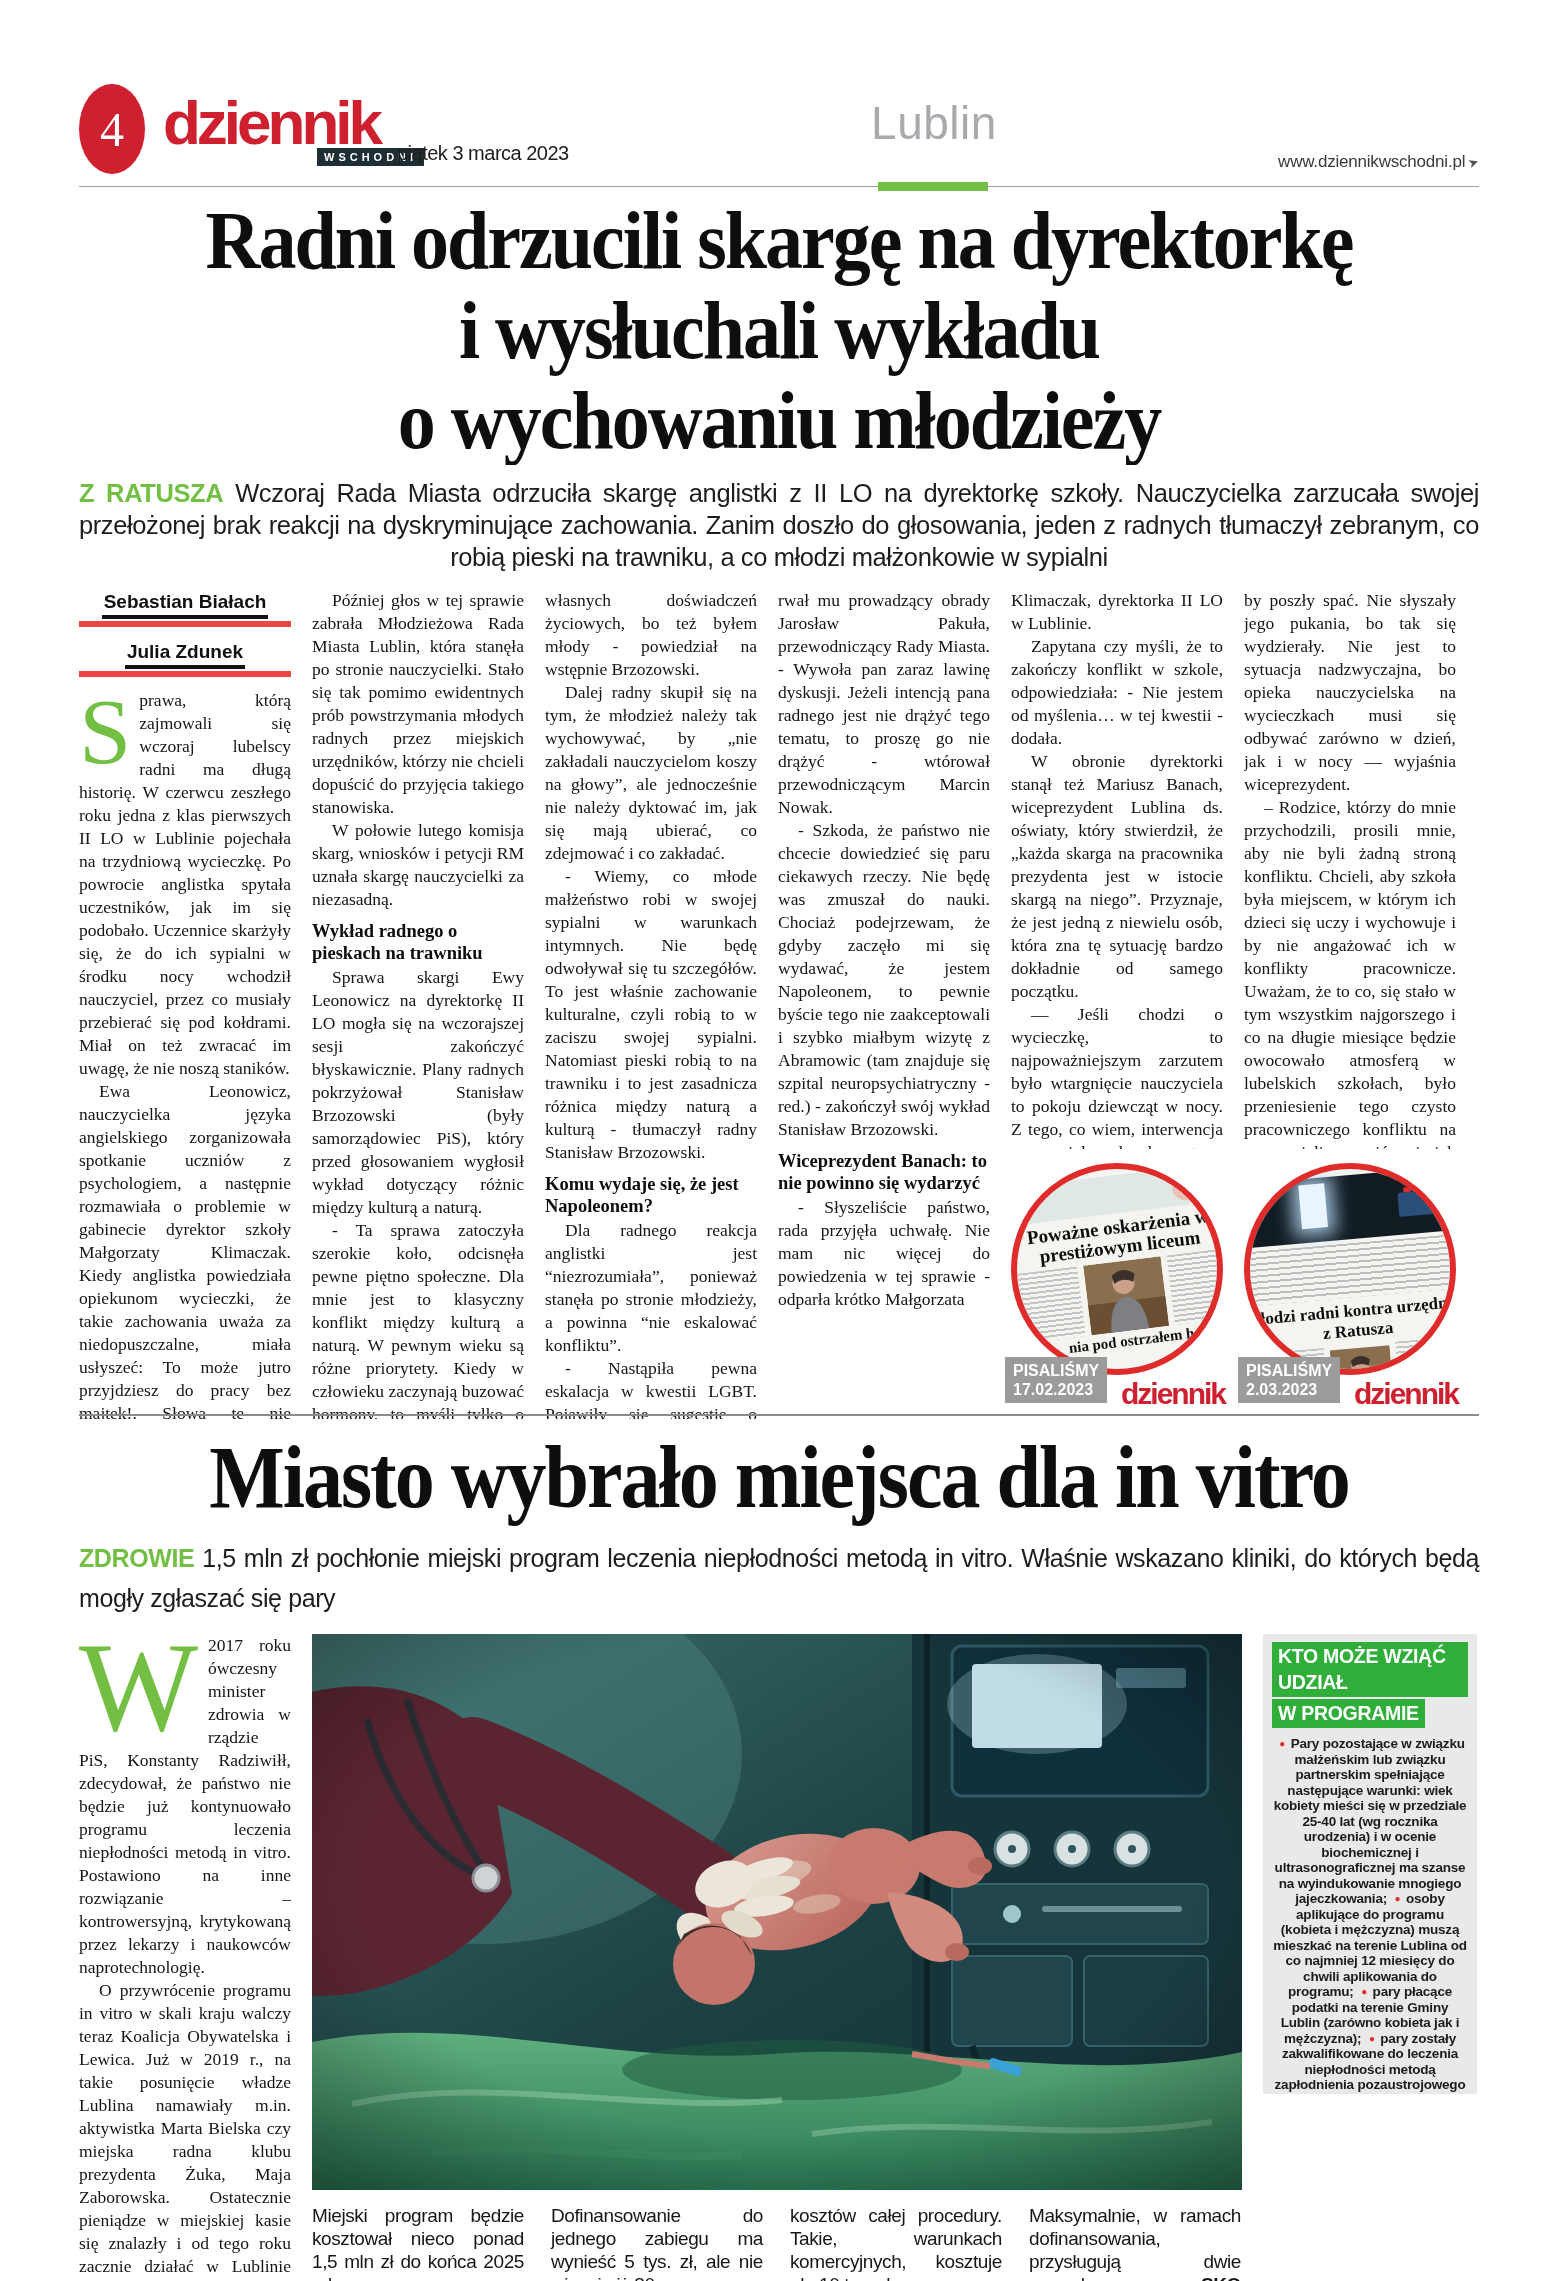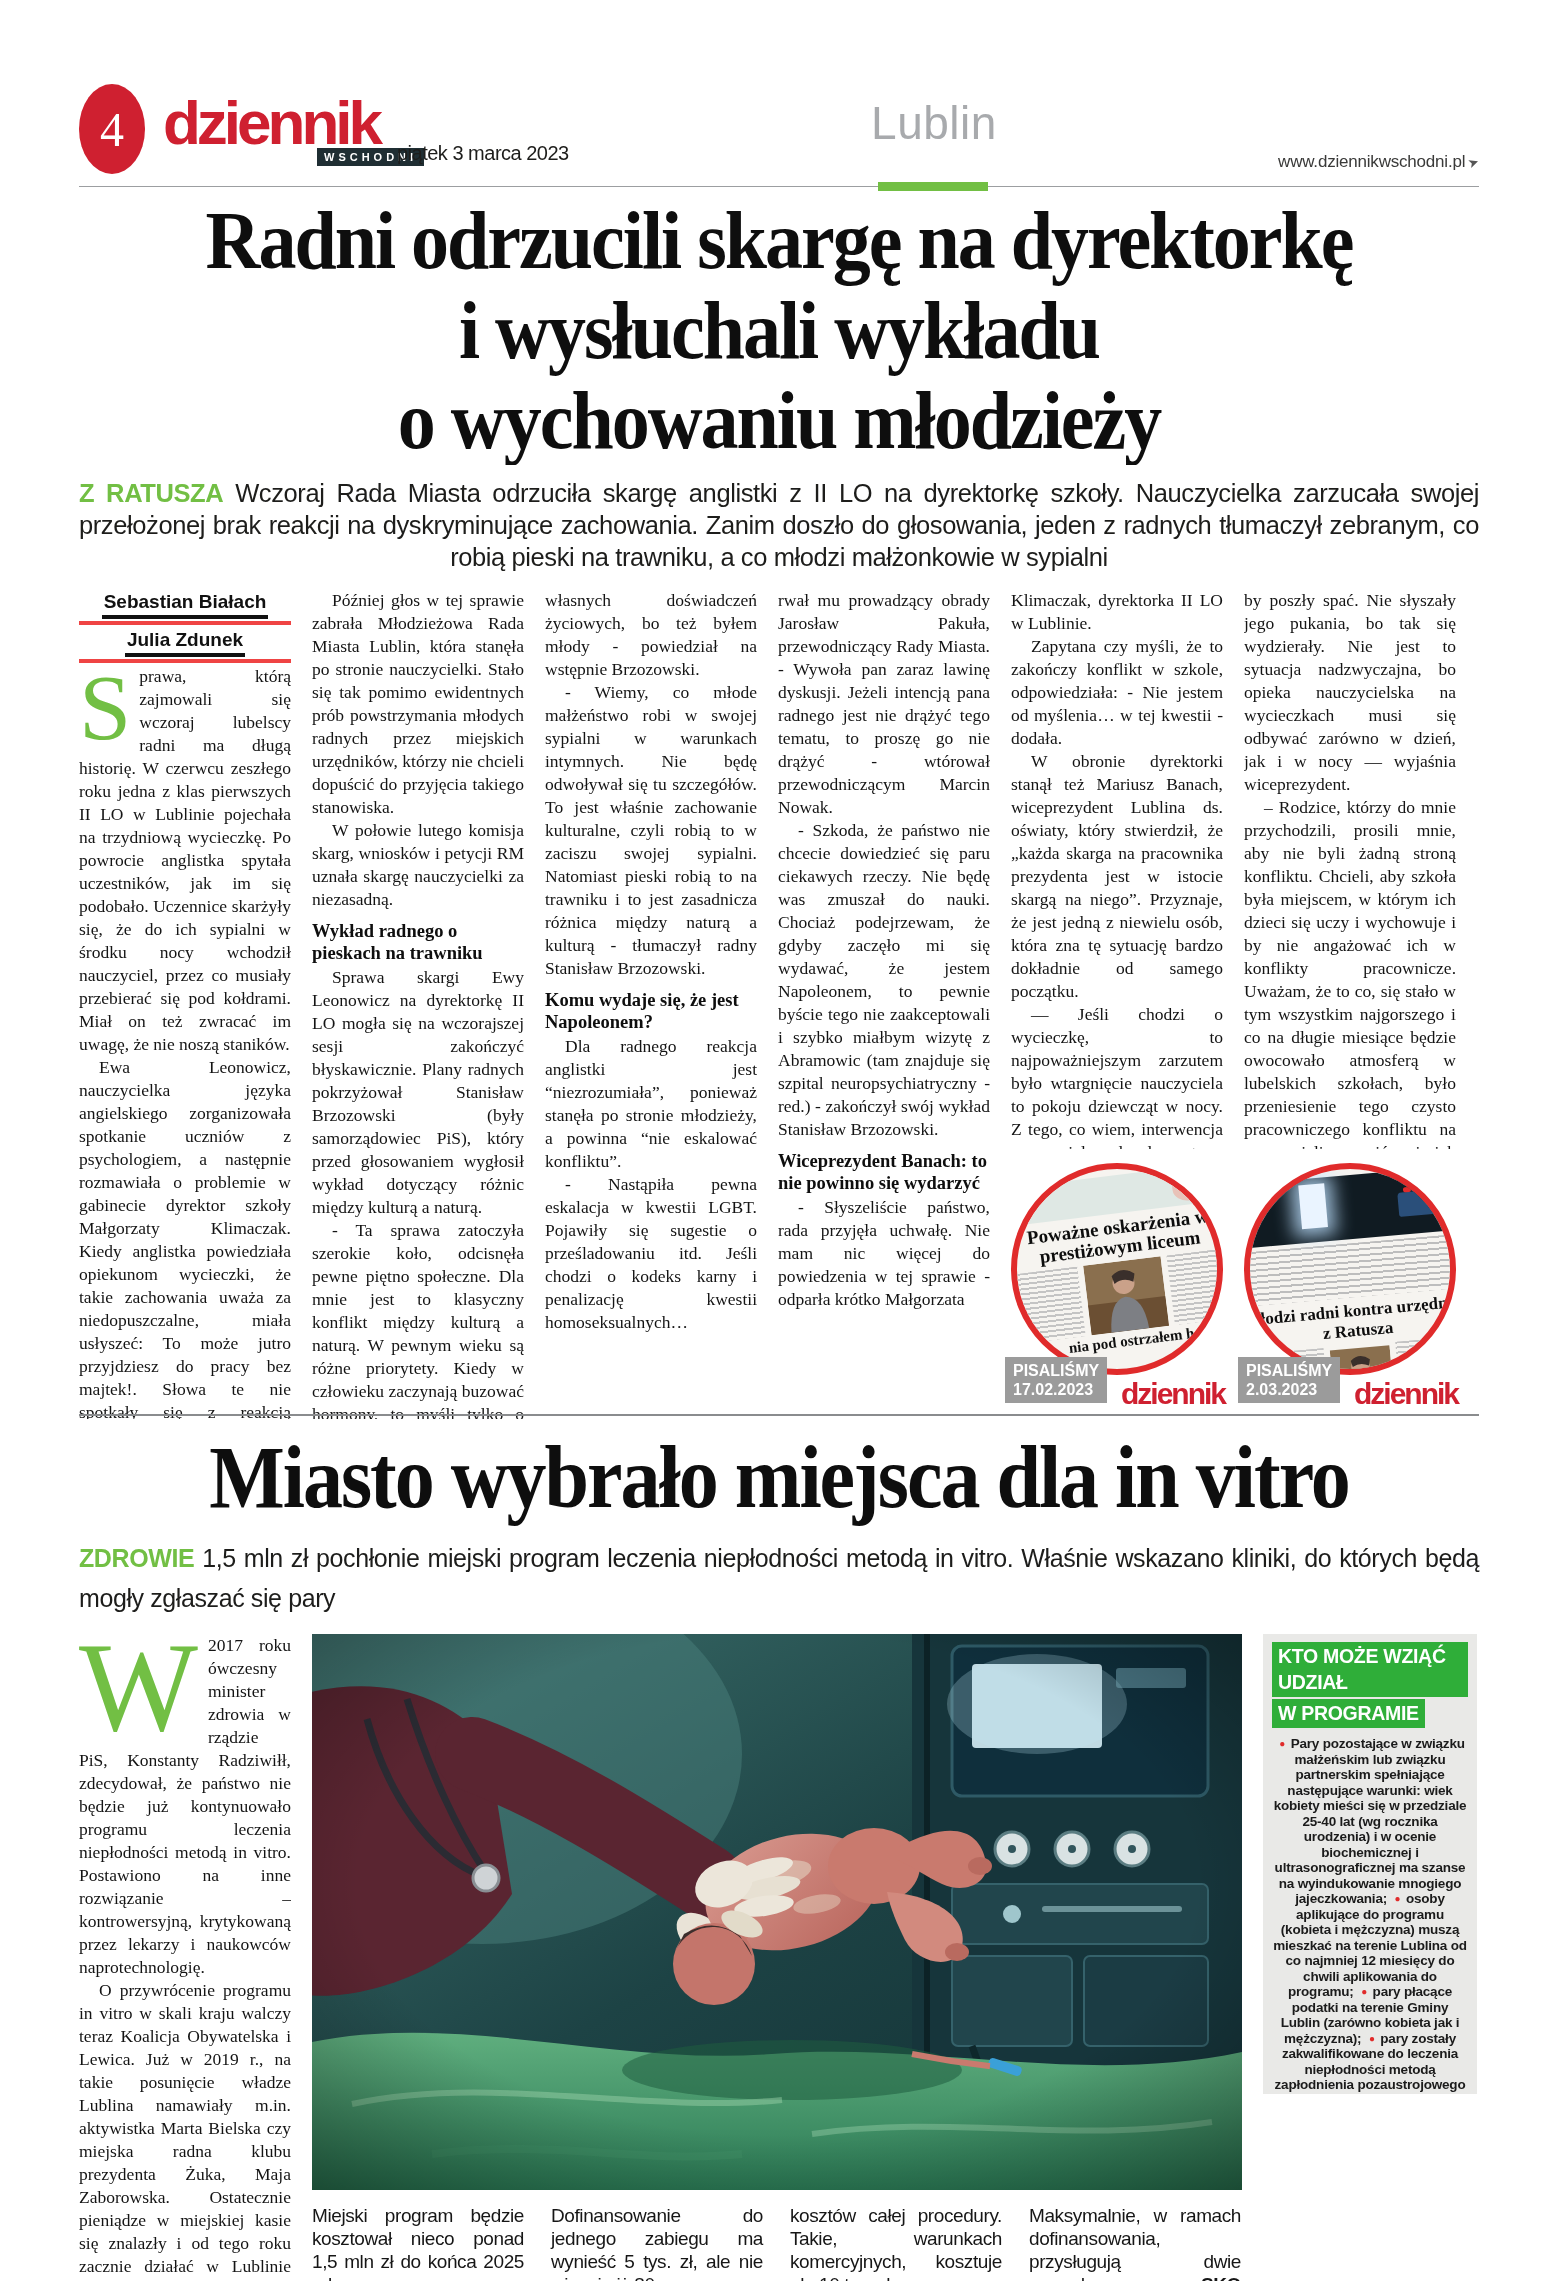--- a/index.html
+++ b/index.html
@@ -39,21 +39,21 @@
   .colpair{width:445px;flex:0 0 445px;display:flex;flex-direction:column;}
   .pair-row{display:flex;gap:21px;height:560px;overflow:hidden;}
   .pair-row .ncol{height:560px;}
 
   
   .body-p{margin:0;font-size:17.5px;line-height:23px;text-align:justify;text-indent:20px;
           color:#141414;}
   .body-p.ni{text-indent:0;}
   .subhead{margin:9px 0 2px;font-size:18.5px;line-height:22px;font-weight:bold;color:#0e0e0e;
            font-family:"Liberation Serif",serif;}
-  .byline{ text-align:center;border-bottom:4px solid #ef4444;padding:0 0 2px;margin-bottom:2px;}
+  .byline{ text-align:center;border-bottom:6px solid #ef4444;padding:0 0 2px;margin-bottom:12px;}
   .byline-name{display:inline-block;font-family:"Liberation Sans",sans-serif;font-weight:bold;
            font-size:19px;line-height:25px;border-bottom:4px solid #111;padding:0 2px 1px;}
   .dropcap{float:left;color:#72bf44;font-size:94px;line-height:76px;padding:4px 8px 0 0;
            font-family:"Liberation Serif",serif;}
   .dropcap.big{font-size:126px;line-height:100px;padding-right:10px;}
 
   
   .clips{display:flex;gap:21px;margin-top:14px;}
   .clip{position:relative;width:212px;height:256px;margin:0;flex:0 0 212px;}
   .clip-circle{position:absolute;top:0;left:0;width:200px;height:200px;border-radius:50%;
@@ -146,20 +146,21 @@
         </div>
       <div class="ncol">
           <p class="body-p">Później głos w tej sprawie zabrała Młodzieżowa Rada Miasta Lublin, która stanęła po stronie nauczycielki. Stało się tak pomimo ewidentnych prób powstrzymania młodych radnych przez miejskich urzędników, którzy nie chcieli dopuścić do przyjęcia takiego stanowiska.</p>
           <p class="body-p">W połowie lutego komisja skarg, wniosków i petycji RM uznała skargę nauczycielki za niezasadną.</p>
           <h3 class="subhead">Wykład radnego o pieskach na trawniku</h3>
           <p class="body-p">Sprawa skargi Ewy Leonowicz na dyrektorkę II LO mogła się na wczorajszej sesji zakończyć błyskawicznie. Plany radnych pokrzyżował Stanisław Brzozowski (były samorządowiec PiS), który przed głosowaniem wygłosił wykład dotyczący różnic między kulturą a naturą.</p>
           <p class="body-p">- Ta sprawa zatoczyła szerokie koło, odcisnęła pewne piętno społeczne. Dla mnie jest to klasyczny konflikt między kulturą a naturą. W pewnym wieku są różne priorytety. Kiedy w człowieku zaczynają buzować hormony, to myśli tylko o jednym. O czym dokładnie, to nie będę mówił. Stwierdzam to na podstawie</p>
         </div>
       <div class="ncol">
           <p class="body-p ni">własnych doświadczeń życiowych, bo też byłem młody - powiedział na wstępnie Brzozowski.</p>
+          <p class="body-p">Dalej radny skupił się na tym, że młodzież należy tak wychowywać, by „nie zakładali nauczycielom koszy na głowy”, ale jednocześnie nie należy dyktować im, jak się mają ubierać, co zdejmować i co zakładać.</p>
           <p class="body-p">- Wiemy, co młode małżeństwo robi w swojej sypialni w warunkach intymnych. Nie będę odwoływał się tu szczegółów. To jest właśnie zachowanie kulturalne, czyli robią to w zaciszu swojej sypialni. Natomiast pieski robią to na trawniku i to jest zasadnicza różnica między naturą a kulturą - tłumaczył radny Stanisław Brzozowski.</p>
           <h3 class="subhead">Komu wydaje się, że jest Napoleonem?</h3>
           <p class="body-p">Dla radnego reakcja anglistki jest “niezrozumiała”, ponieważ stanęła po stronie młodzieży, a powinna “nie eskalować konfliktu”.</p>
           <p class="body-p">- Nastąpiła pewna eskalacja w kwestii LGBT. Pojawiły się sugestie o prześladowaniu itd. Jeśli chodzi o kodeks karny i penalizację kwestii homoseksualnych…</p>
         </div>
       <div class="ncol">
           <p class="body-p ni">rwał mu prowadzący obrady Jarosław Pakuła, przewodniczący Rady Miasta. - Wywoła pan zaraz lawinę dyskusji. Jeżeli intencją pana radnego jest nie drążyć tego tematu, to proszę go nie drążyć - wtórował przewodniczącym Marcin Nowak.</p>
           <p class="body-p">- Szkoda, że państwo nie chcecie dowiedzieć się paru ciekawych rzeczy. Nie będę was zmuszał do nauki. Chociaż podejrzewam, że gdyby zaczęło mi się wydawać, że jestem Napoleonem, to pewnie byście tego nie zaakceptowali i szybko miałbym wizytę z Abramowic (tam znajduje się szpital neuropsychiatryczny - red.) - zakończył swój wykład Stanisław Brzozowski.</p>
           <h3 class="subhead">Wiceprezydent Banach: to nie powinno się wydarzyć</h3>
           <p class="body-p">- Słyszeliście państwo, rada przyjęła uchwałę. Nie mam nic więcej do powiedzenia w tej sprawie - odparła krótko Małgorzata</p>

